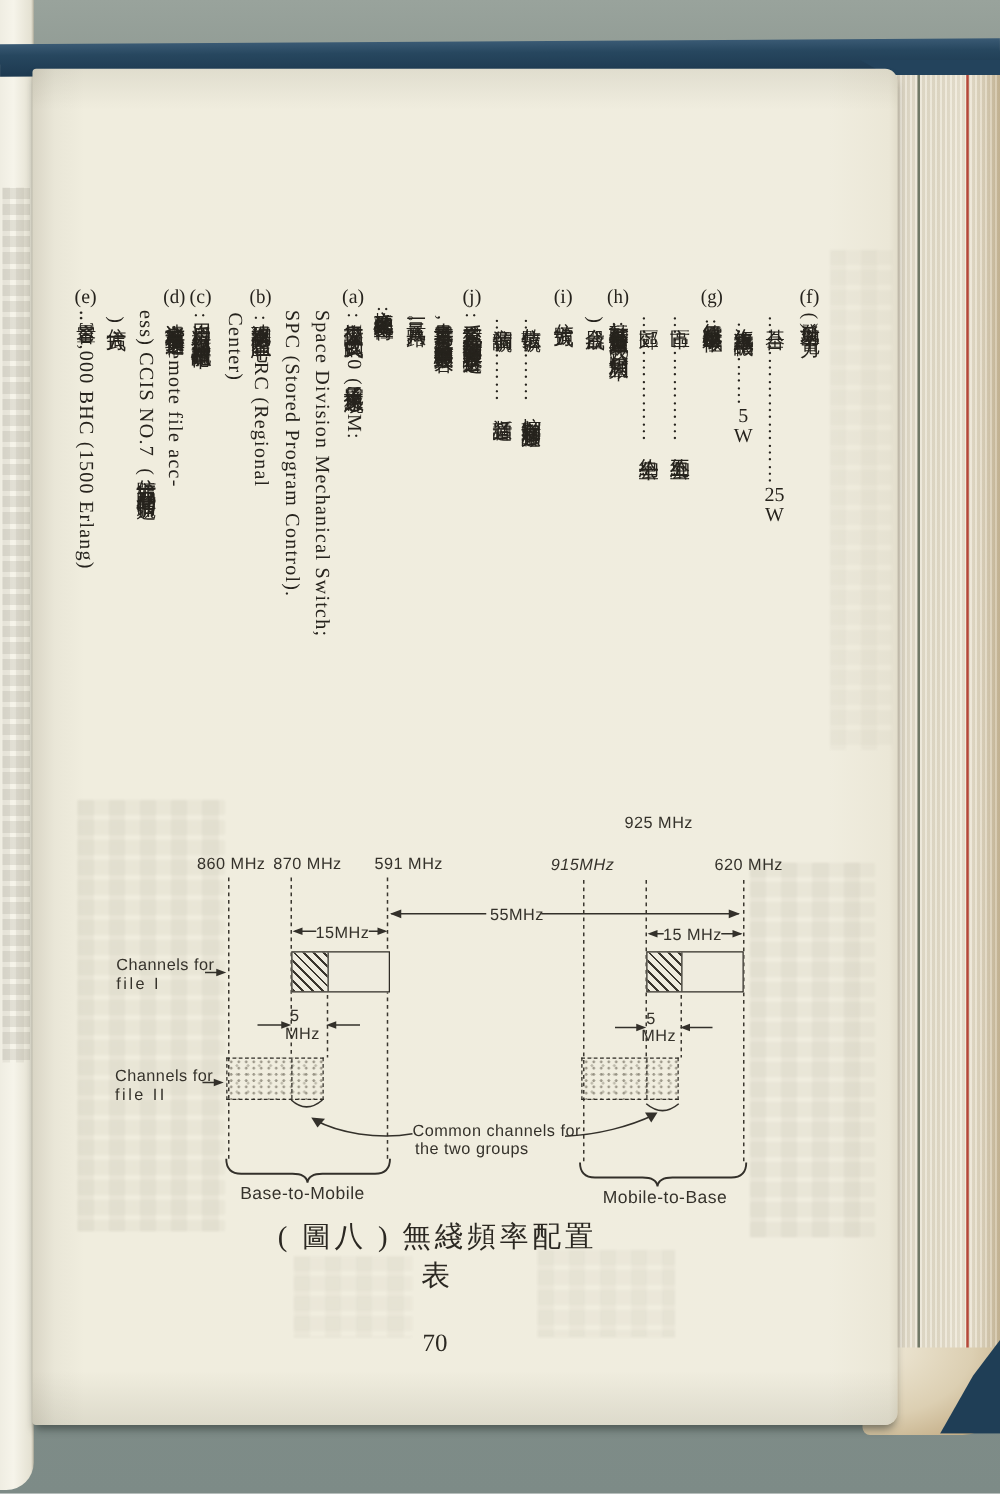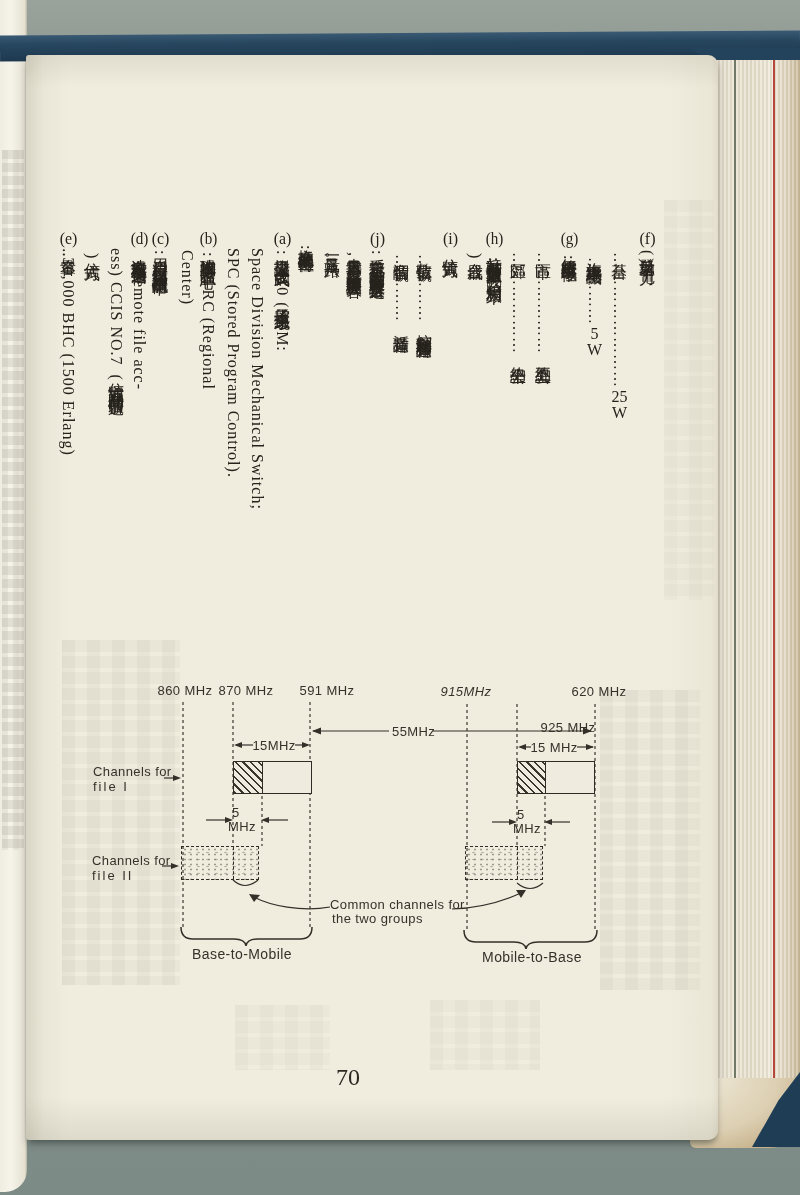--- a/index.html
+++ b/index.html
@@ -55,21 +55,21 @@
   .fbox{position:absolute;box-sizing:border-box;border:1.6px solid #2f2c26;background:#efecdf;z-index:3;}
   .fbox .hatch{position:absolute;left:0;top:0;height:100%;border-right:1.3px solid #2f2c26;box-sizing:border-box;
         background:repeating-linear-gradient(45deg,#3a362e 0 1.6px,transparent 1.6px 5.5px);}
   .fbox-dashed{position:absolute;box-sizing:border-box;border:1.7px dashed #2f2c26;z-index:3;
         background-image:radial-gradient(rgba(90,85,70,.55) 1px,transparent 1.4px),
                          radial-gradient(rgba(90,85,70,.35) 1px,transparent 1.4px);
         background-size:6px 5px,9px 7px;background-position:0 0,3px 2px;}
   .inner-dash{position:absolute;width:0;border-left:1.7px dashed #2f2c26;z-index:4;}
   .caption{position:absolute;font-family:"Liberation Serif",serif;font-size:23px;letter-spacing:3px;
            color:#2b2822;z-index:4;}
-  .pageno{position:absolute;font-family:"Liberation Serif",serif;font-size:24px;color:#2b2822;z-index:4;}
+  .pageno{position:absolute;font-family:"Liberation Serif",serif;font-size:20px;color:#2b2822;z-index:4;}
   .layer{position:absolute;inset:0;z-index:4;}
 </style>
 </head>
 <body>
 
 <div class="scene">
   <div class="prev-page">
     <div class="prev-page-ghost"></div>
   </div>
   <div class="cover-strip"></div>
@@ -177,33 +177,34 @@
   <div class="fbox-dashed" style="left:181px;top:846px;width:78px;height:34px;"></div>
   <div class="inner-dash" style="left:233px;top:847px;height:32px;"></div>
   <div class="fbox-dashed" style="left:465px;top:846px;width:78px;height:34px;"></div>
   <div class="inner-dash" style="left:517px;top:847px;height:32px;"></div>
 
   <div class="layer">
     <div class="dlab center" style="left:155px;top:683px;width:60px;">860 MHz</div>
     <div class="dlab center" style="left:216px;top:683px;width:60px;">870 MHz</div>
     <div class="dlab center" style="left:297px;top:683px;width:60px;">591 MHz</div>
     <div class="dlab center" style="left:436px;top:684px;width:60px;font-style:italic;">915MHz</div>
-    <div class="dlab center" style="left:497px;top:720px;width:60px;margin-left:41px;">925 MHz</div>
+    <div class="dlab center" style="left:497px;top:650px;width:60px;">925 MHz</div>
     <div class="dlab center" style="left:569px;top:684px;width:60px;">620 MHz</div>
     <div class="dlab" style="left:392px;top:724px;">55MHz</div>
     <div class="dlab center" style="left:250px;top:738px;width:48px;">15MHz</div>
     <div class="dlab center" style="left:529px;top:740px;width:50px;">15 MHz</div>
     <div class="dlab" style="left:232px;top:805px;">5</div>
     <div class="dlab" style="left:228px;top:819px;">MHz</div>
     <div class="dlab" style="left:517px;top:807px;">5</div>
     <div class="dlab" style="left:513px;top:821px;">MHz</div>
     <div class="dlab" style="left:93px;top:764px;">Channels for</div>
     <div class="dlab" style="left:93px;top:779px;letter-spacing:2px;">file I</div>
     <div class="dlab" style="left:92px;top:853px;">Channels for</div>
     <div class="dlab" style="left:92px;top:868px;letter-spacing:2px;">file II</div>
     <div class="dlab" style="left:330px;top:897px;">Common channels for</div>
     <div class="dlab" style="left:332px;top:911px;">the two groups</div>
     <div class="dlab center" style="left:192px;top:946px;width:100px;font-size:14px;">Base-to-Mobile</div>
     <div class="dlab center" style="left:482px;top:949px;width:100px;font-size:14px;">Mobile-to-Base</div>
   </div>
 
+  <div class="caption center" style="left:222px;top:974px;width:256px;">( 圖八 ) 無綫頻率配置表</div>
   <div class="pageno center" style="left:326px;top:1064px;width:44px;">70</div>
 </div>
 
 </body></html>

